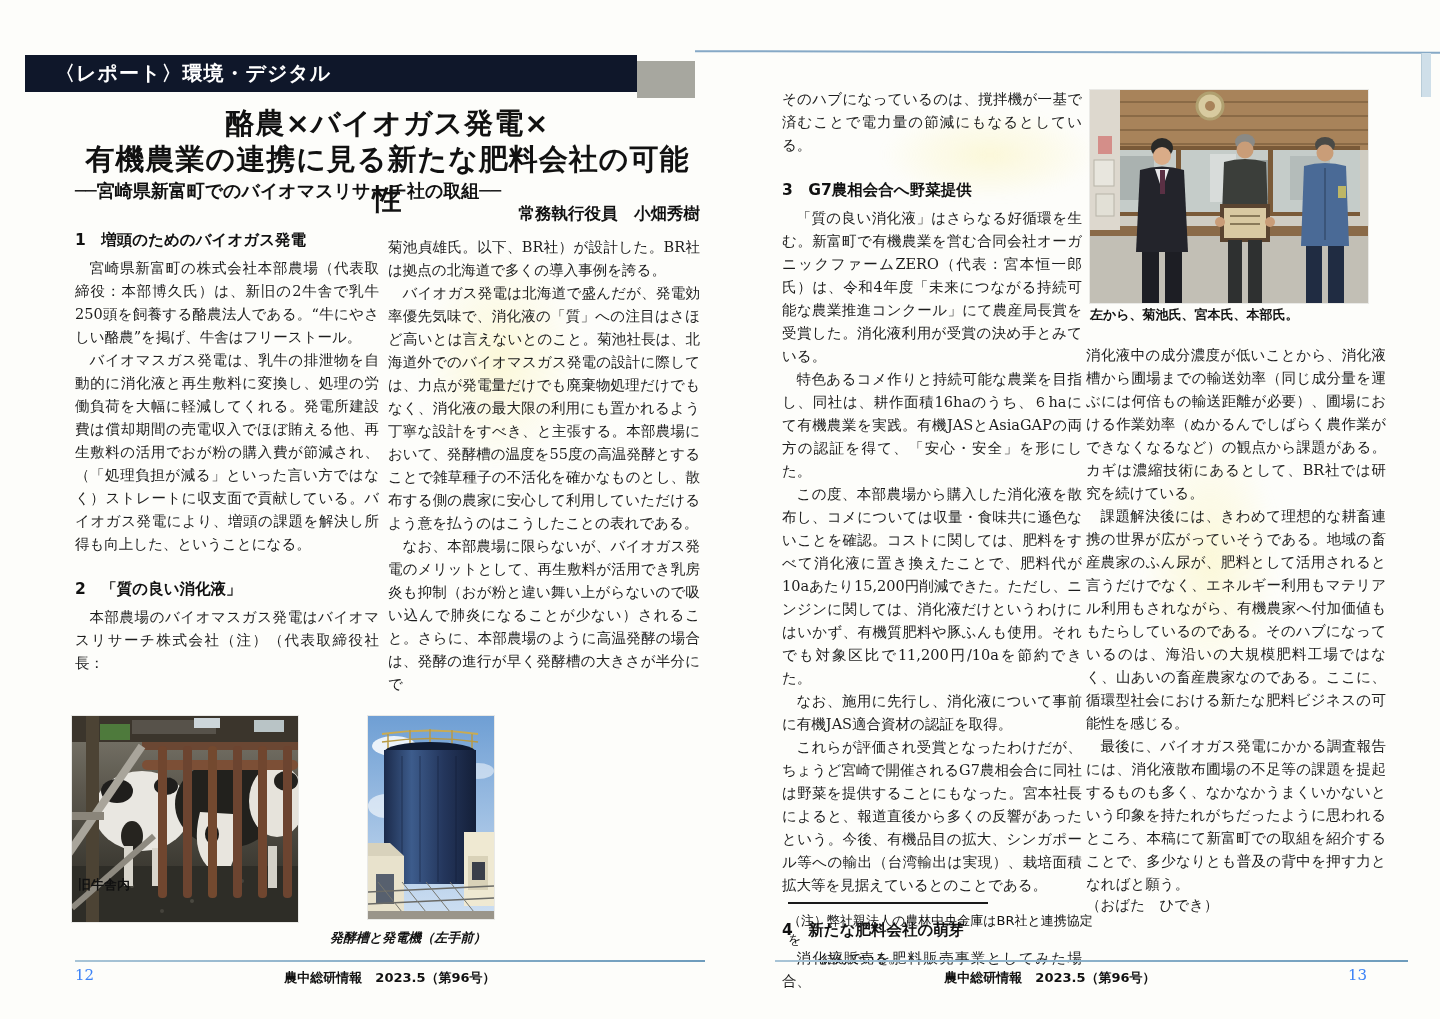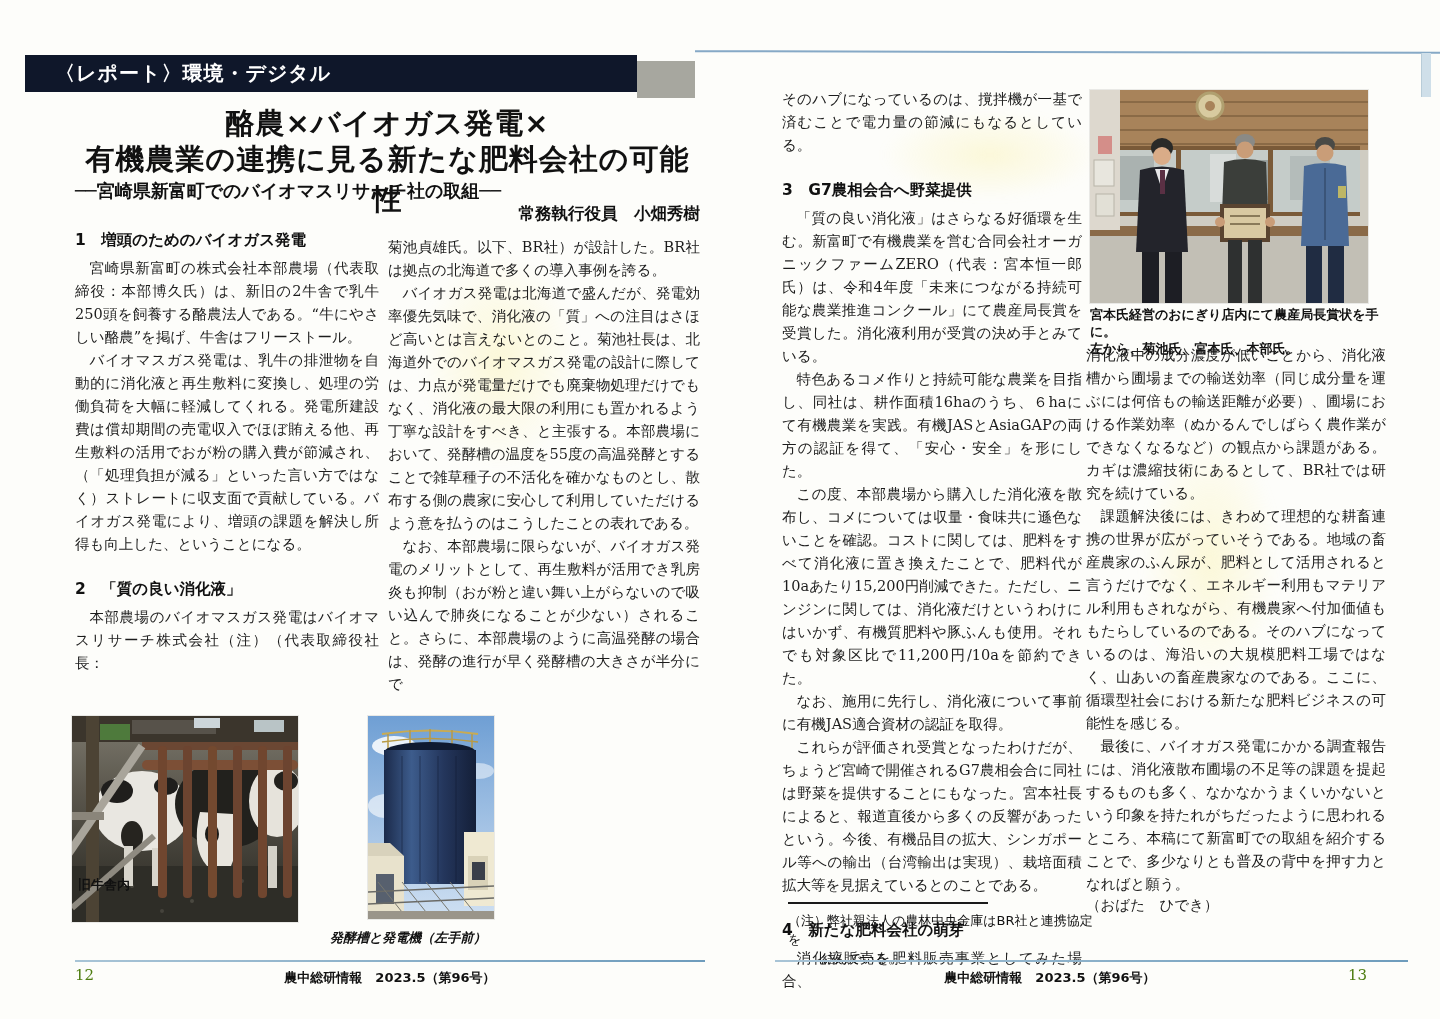--- a/index.html
+++ b/index.html
@@ -23,21 +23,21 @@
   .col p{margin:0;}
   .body{font-size:14.5px;line-height:23px;text-align:justify;}
   .ind{text-indent:1em;}
   .sec-h{font-family:"DejaVu Sans","Liberation Sans",sans-serif;font-weight:bold;font-size:15.5px;
          line-height:24px;margin:0 0 5px 0;color:#111;}
   .mt{margin-top:21px;}
   
   .caption{font-family:"DejaVu Sans","Liberation Sans",sans-serif;font-weight:bold;font-size:13px;line-height:17px;color:#111;}
   .footer-line{height:2px;background:linear-gradient(90deg,#a8c4d6,#6e9cbc);}
   .footer-center{font-family:"DejaVu Sans","Liberation Sans",sans-serif;font-weight:bold;font-size:13px;text-align:center;color:#111;}
-  .pageno{font-size:15px;color:#4d7c0f;}
+  .pageno{font-size:15px;color:#3b82f6;}
   .fn-line{height:2px;background:#1a1a1a;}
   .footnote{font-family:"DejaVu Sans","Liberation Sans",sans-serif;font-size:13px;line-height:19px;color:#111;}
   .fn2{padding-left:2.6em;}
   .sig{text-align:left;font-size:14.5px;margin-top:10px;padding-right:4px;}
   .photo{box-shadow:0 0 0 1px rgba(0,0,0,.08);}
   
   .smudge{background:radial-gradient(ellipse at center,rgba(250,238,140,.30),rgba(250,238,140,0) 70%);
           filter:blur(4px);pointer-events:none;}
 </style>
 </head>
@@ -246,21 +246,20 @@
       <ellipse cx="235" cy="55" rx="10" ry="8" fill="#4a4a46"></ellipse>
       <ellipse cx="235" cy="63" rx="8.5" ry="8.5" fill="#c99d78"></ellipse>
       <path d="M214 76 Q235 70 256 76 L259 156 L211 156 Z" fill="#4a6a96"></path>
       <line x1="235" y1="78" x2="235" y2="150" stroke="#3a5478" stroke-width="2"></line>
       <rect x="248" y="96" width="8" height="12" fill="#d9c95a" opacity="0.8"></rect>
       <rect x="216" y="156" width="16" height="57" fill="#202c42"></rect>
       <rect x="238" y="156" width="16" height="57" fill="#202c42"></rect>
     </svg>
   </div>
   <div class="abs caption" style="left:1090px;top:306px;width:292px;">
-    <div>宮本氏経営のおにぎり店内にて農産局長賞状を手に。</div>
     <div>左から、菊池氏、宮本氏、本部氏。</div>
   </div>
 
   <div class="abs col" style="left:1086px;top:344px;width:300px;">
     <p class="body">消化液中の成分濃度が低いことから、消化液槽から圃場までの輸送効率（同じ成分量を運ぶには何倍もの輸送距離が必要）、圃場における作業効率（ぬかるんでしばらく農作業ができなくなるなど）の観点から課題がある。カギは濃縮技術にあるとして、BR社では研究を続けている。</p>
     <p class="body ind">課題解決後には、きわめて理想的な耕畜連携の世界が広がっていそうである。地域の畜産農家のふん尿が、肥料として活用されると言うだけでなく、エネルギー利用もマテリアル利用もされながら、有機農家へ付加価値ももたらしているのである。そのハブになっているのは、海沿いの大規模肥料工場ではなく、山あいの畜産農家なのである。ここに、循環型社会における新たな肥料ビジネスの可能性を感じる。</p>
     <p class="body ind">最後に、バイオガス発電にかかる調査報告には、消化液散布圃場の不足等の課題を提起するものも多く、なかなかうまくいかないという印象を持たれがちだったように思われるところ、本稿にて新富町での取組を紹介することで、多少なりとも普及の背中を押す力となればと願う。</p>
     <p class="sig">（おばた　ひでき）</p>
   </div>
 

